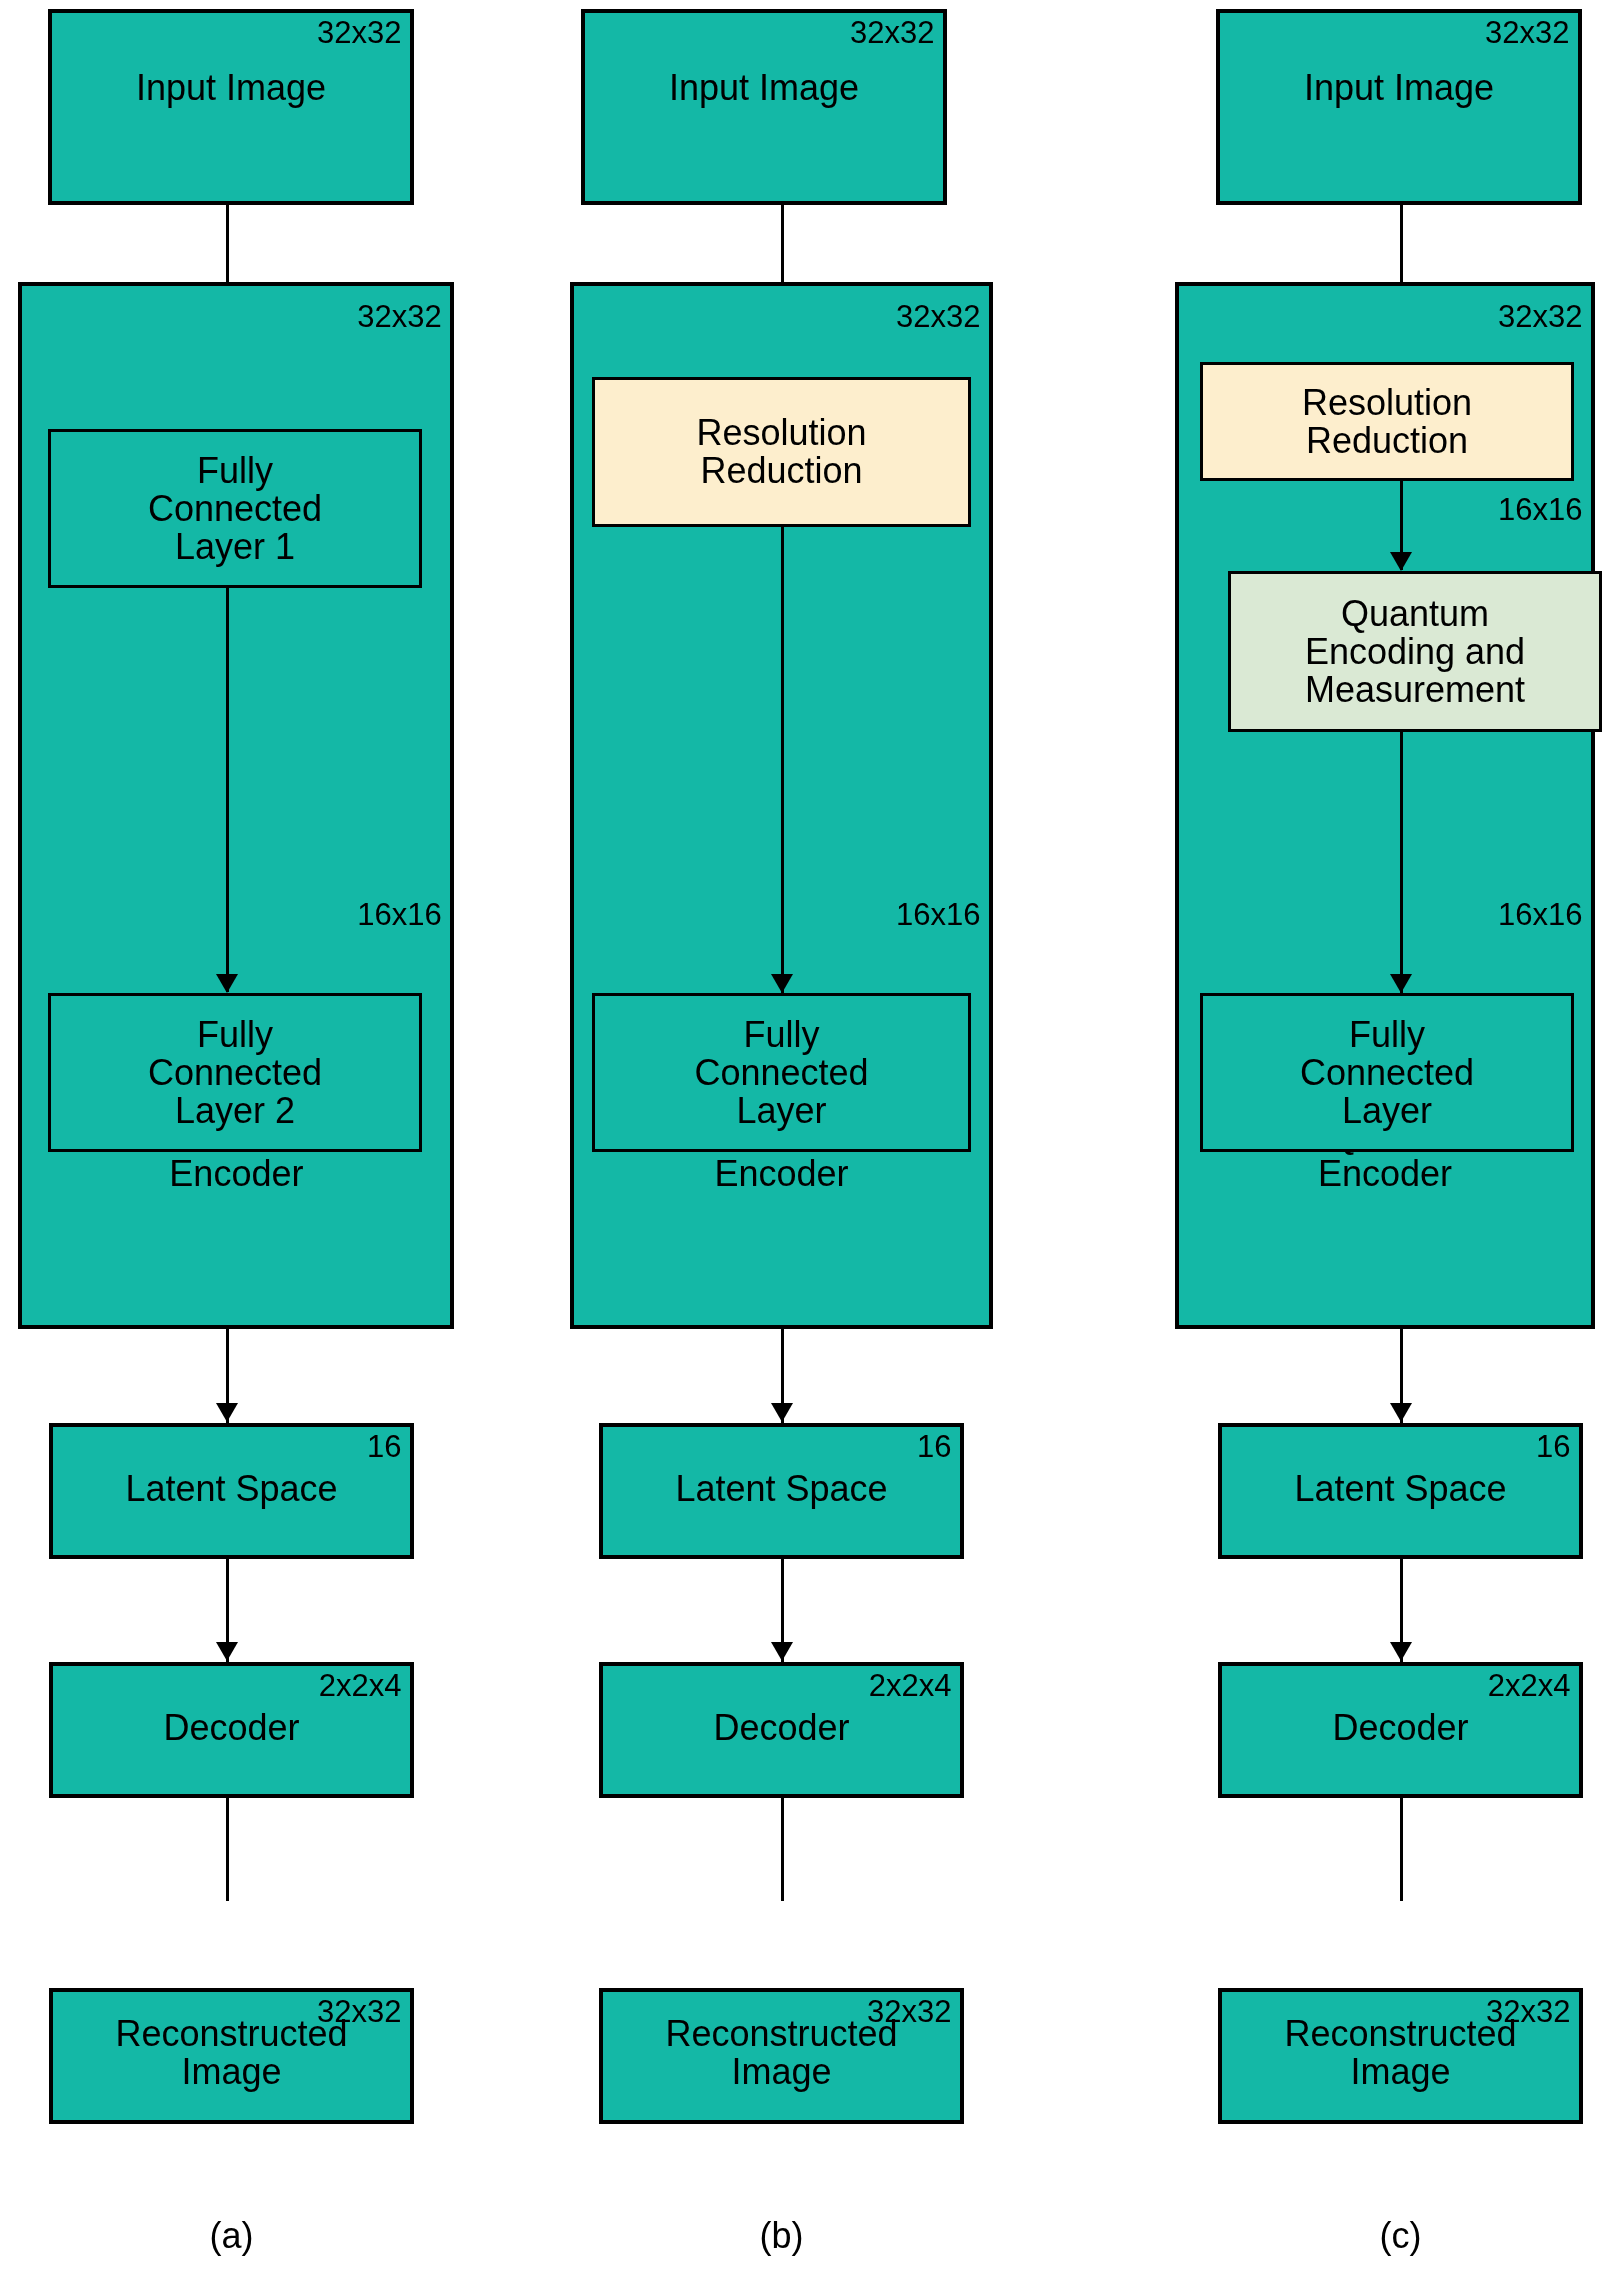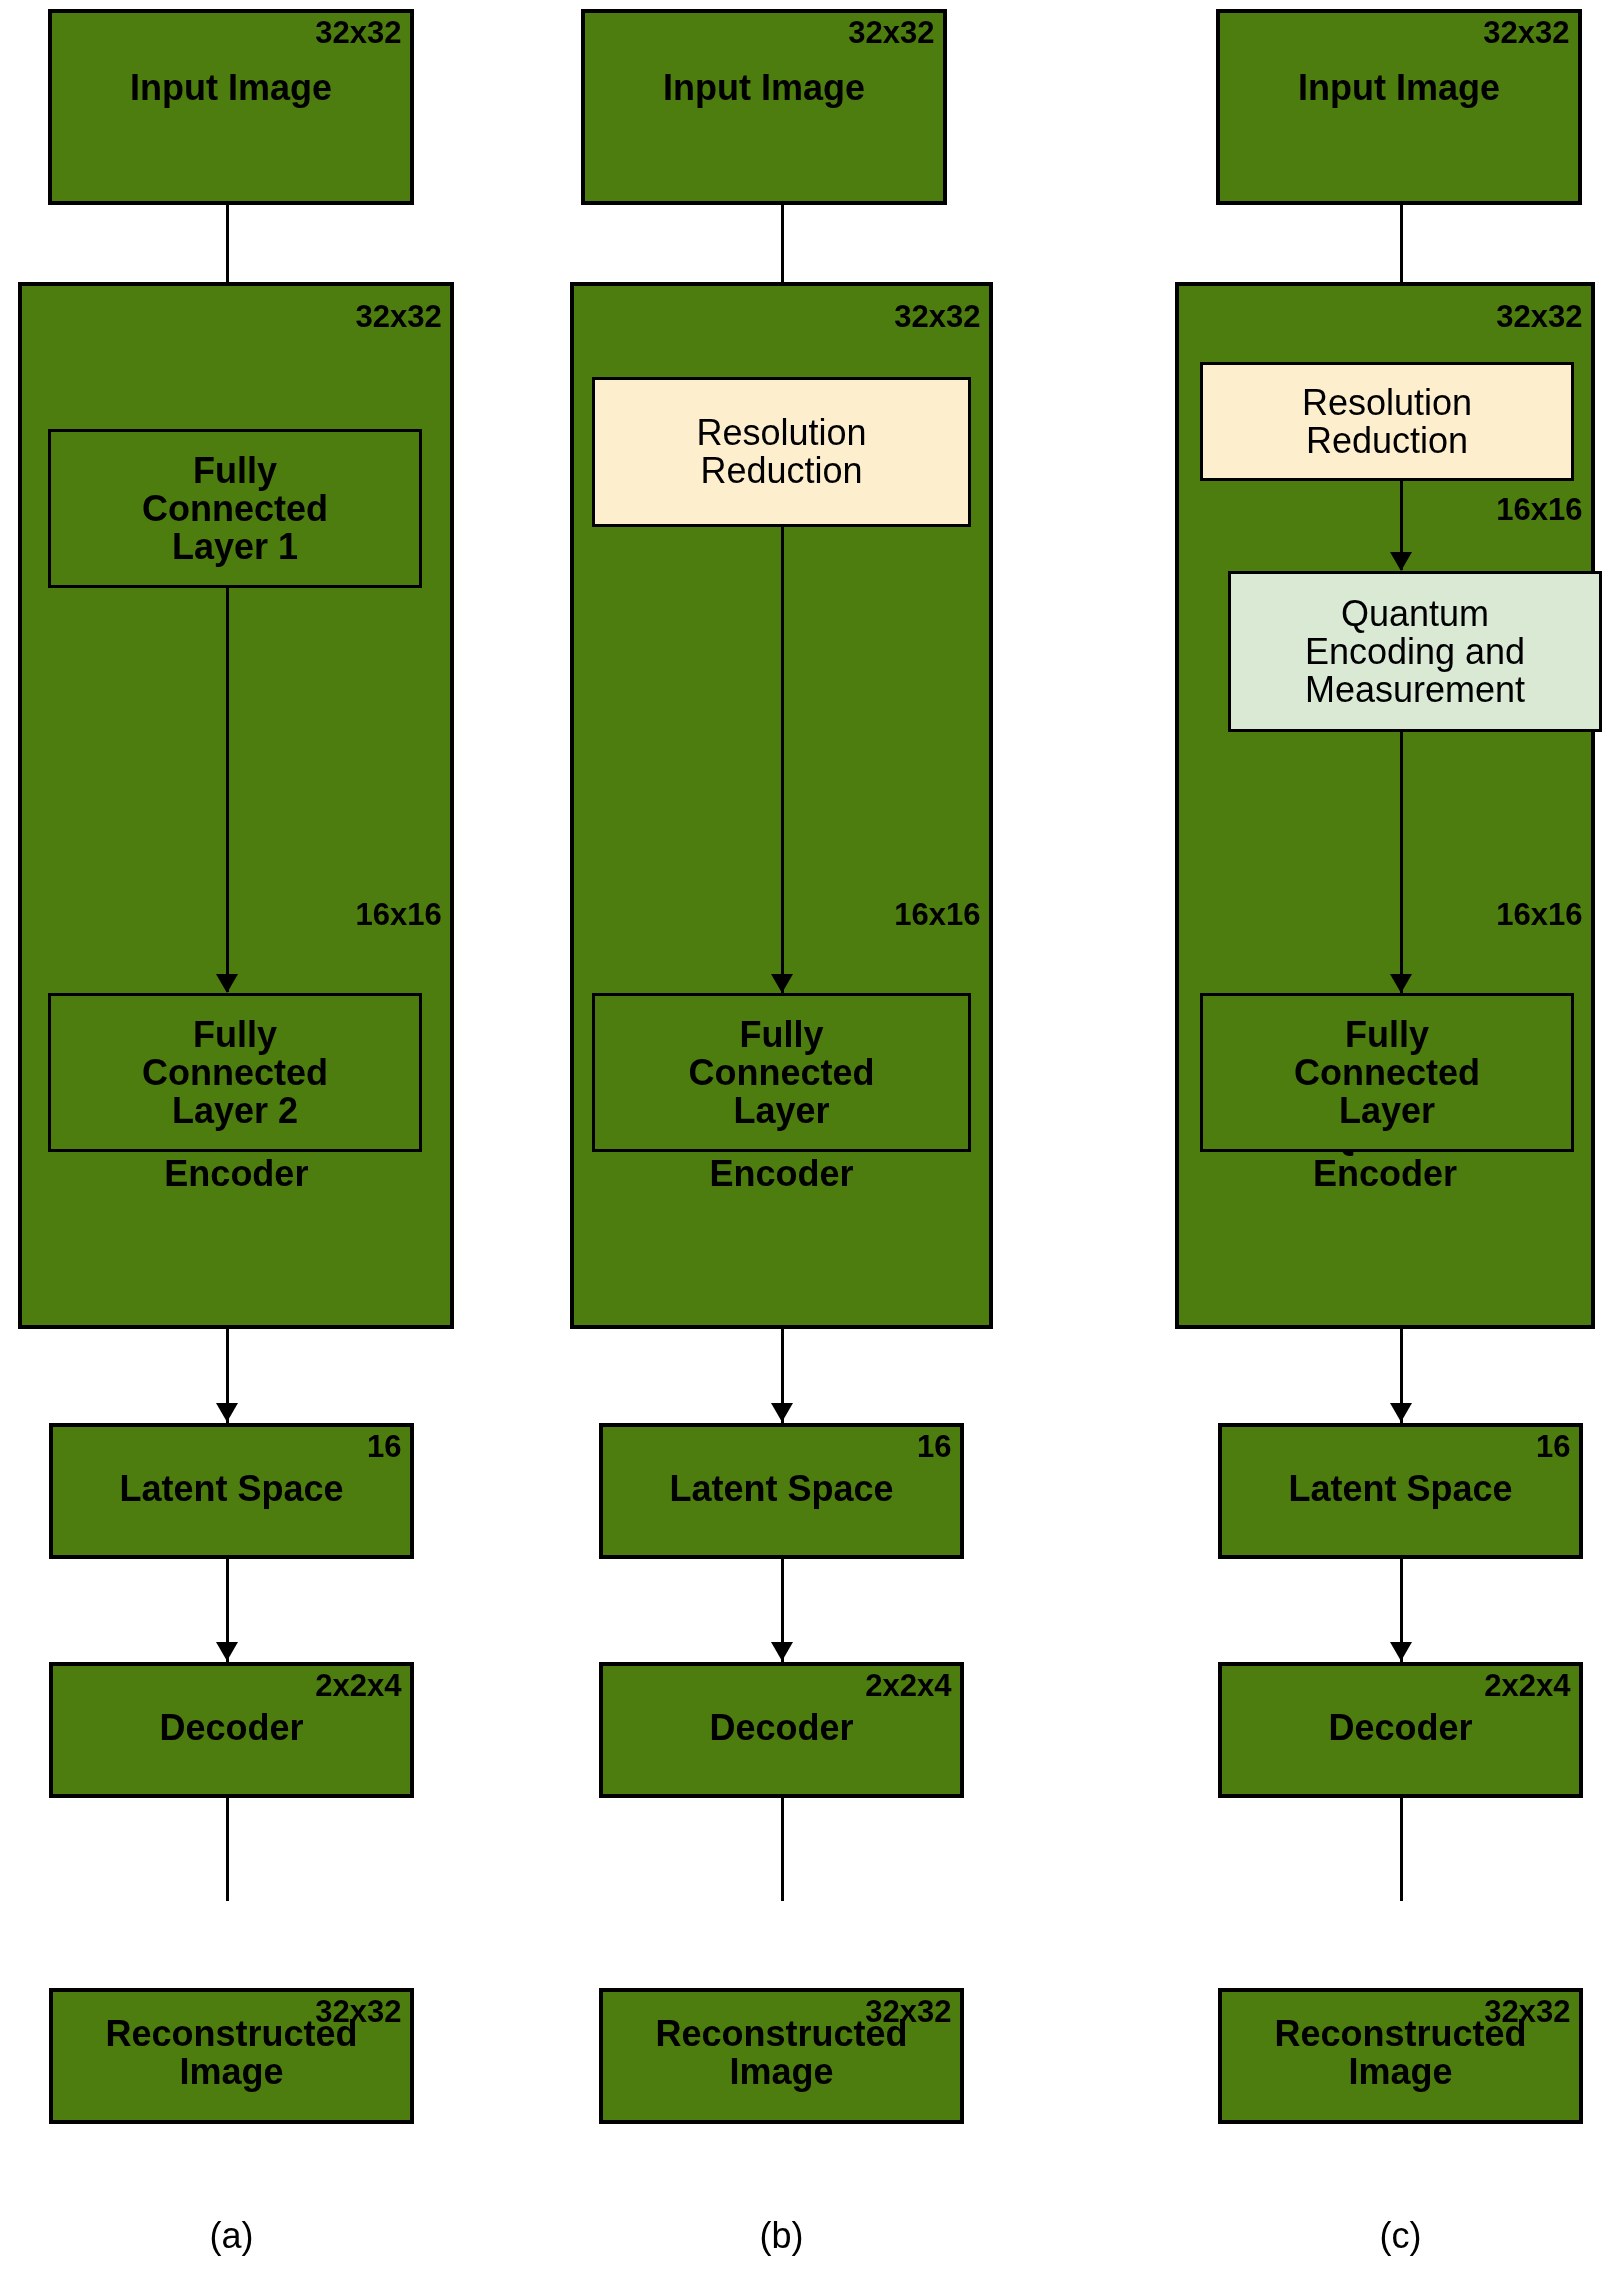--- a/index.html
+++ b/index.html
@@ -21,21 +21,21 @@
     height: 2295px;
   }
 
   
   .box {
     position: absolute;
     box-sizing: border-box;
     border: 4.3px solid #000000;
     background: #d9e7f9;
   }
-  .box.fill-blue   { background: #4d7c0f; font-weight: bold; }
+  .box.fill-blue   { background: #14b8a6; }
   .box.fill-yellow { background: #fdeecd; }
   .box.fill-green  { background: #dae9d4; }
 
   .box.outer { border-width: 4.3px; }
   .box.inner { border-width: 3.7px; }
 
   
   .dim {
     position: absolute;
     right: 8.6px;

